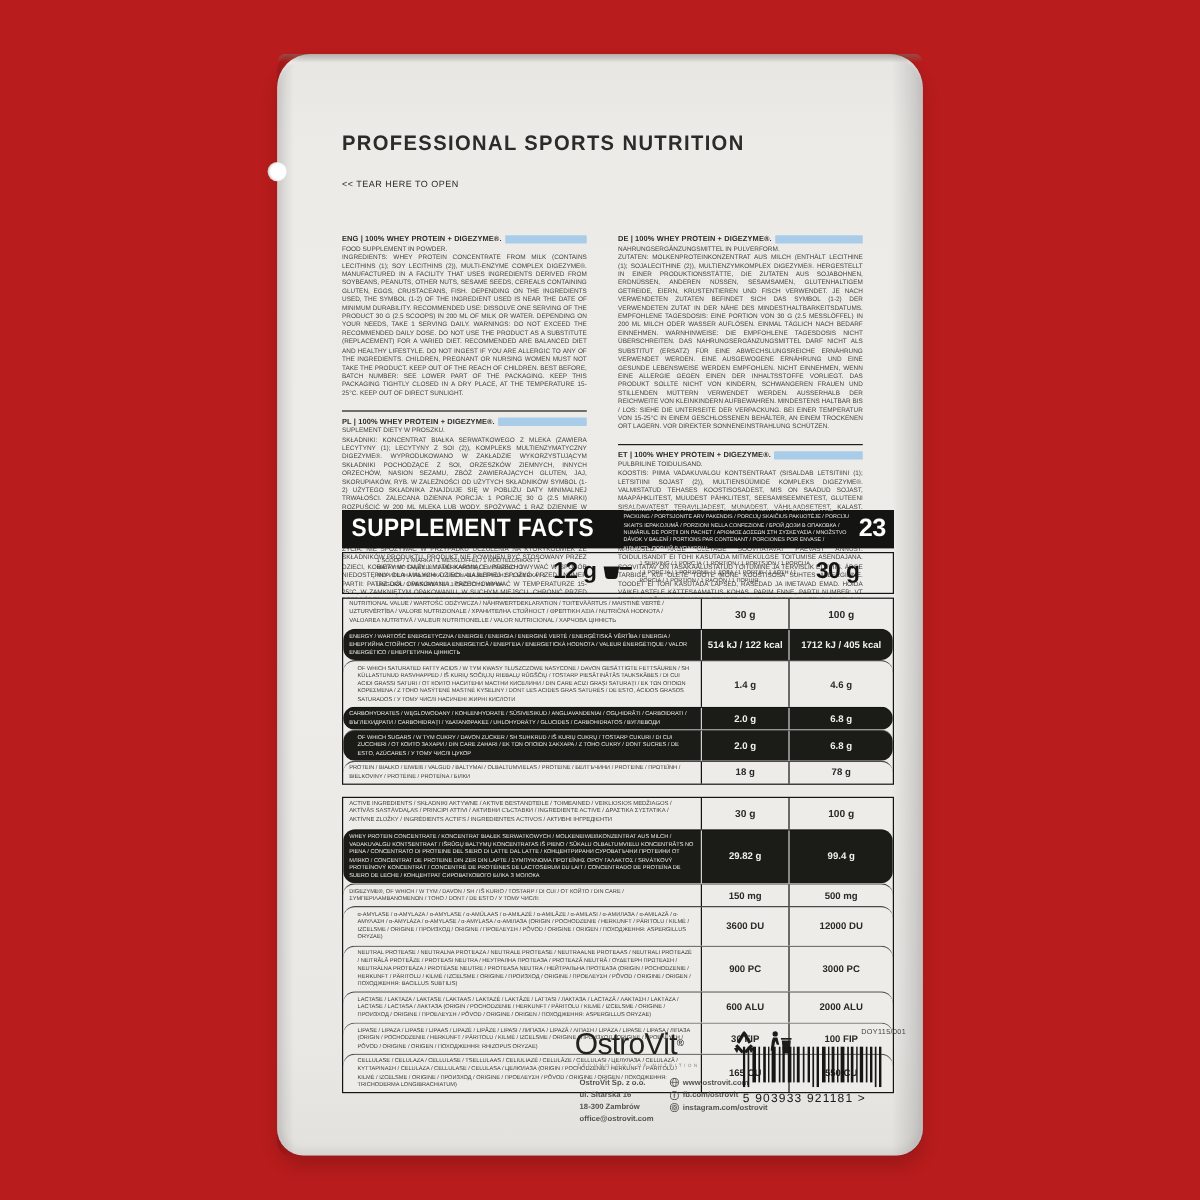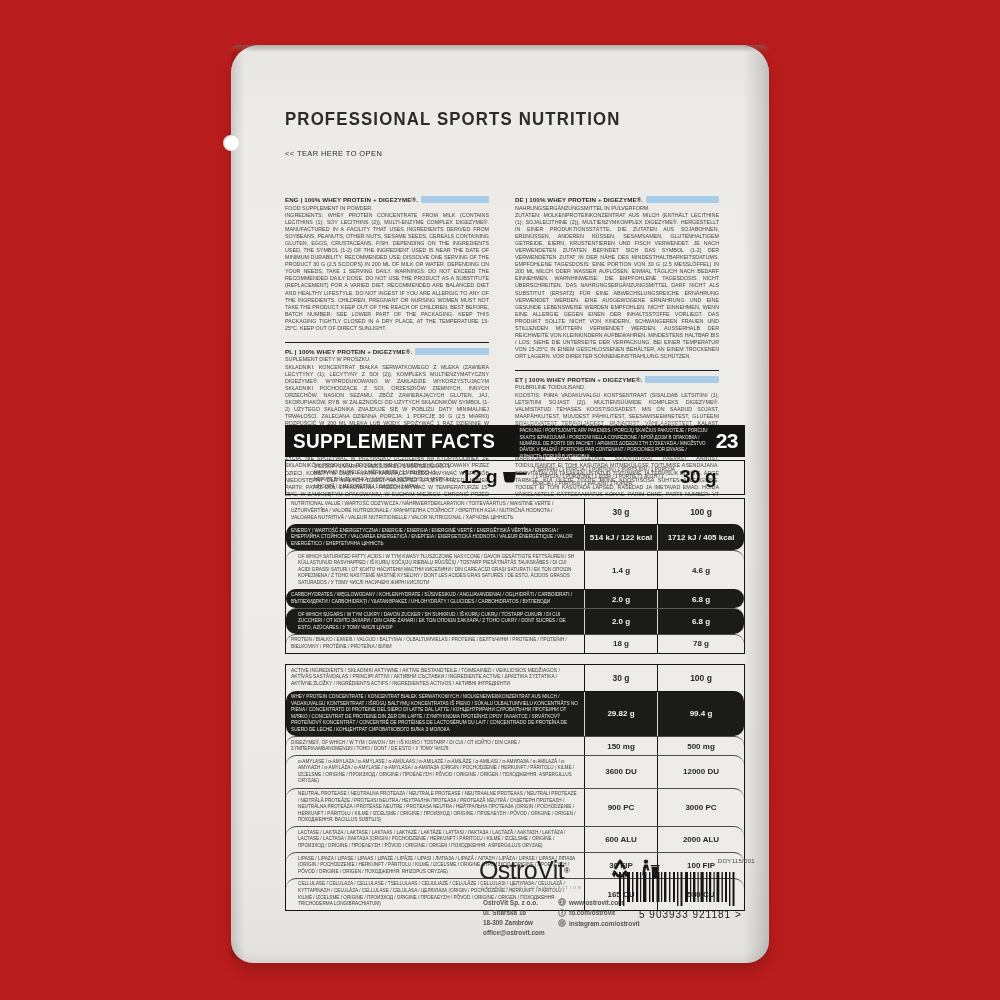--- a/index.html
+++ b/index.html
@@ -73,21 +73,21 @@
   .logo-wrap{position:absolute;left:248px;top:6px;}
   .logo-text{font-size:25px;font-weight:500;letter-spacing:-.6px;color:#23221f;}
   .logo-reg{font-size:8px;vertical-align:super;}
   .logo-tagline{font-size:3.9px;letter-spacing:2px;color:#8d8a85;margin-top:0px;margin-left:2px;}
   .eco-icons{position:absolute;left:378px;top:8px;display:flex;gap:8px;align-items:center;}
   .address{position:absolute;left:252px;top:48px;font-size:6.4px;line-height:1.55;color:#55534e;font-weight:600;}
   .links{position:absolute;left:327px;top:48px;font-size:6.4px;color:#55534e;font-weight:600;}
   .link-line{display:flex;align-items:center;gap:3px;margin-bottom:2.5px;}
   .batch-code{position:absolute;right:14px;top:8px;font-size:6px;color:#45443f;letter-spacing:.3px;}
   .barcode{position:absolute;left:388px;top:22px;width:122px;}
-  .barcode-digits{font-size:10px;color:#1b1a18;letter-spacing:1px;margin-top:-1px;white-space:nowrap;margin-left:20px;}
+  .barcode-digits{font-size:10px;color:#1b1a18;letter-spacing:1px;margin-top:-1px;white-space:nowrap;}
 </style>
 </head>
 <body>
 
 <div id="stage">
   <div class="package">
     <div class="seam-top"></div>
     <div class="edge-left"></div>
     <div class="edge-right"></div>
     <div class="tear-notch"></div>

